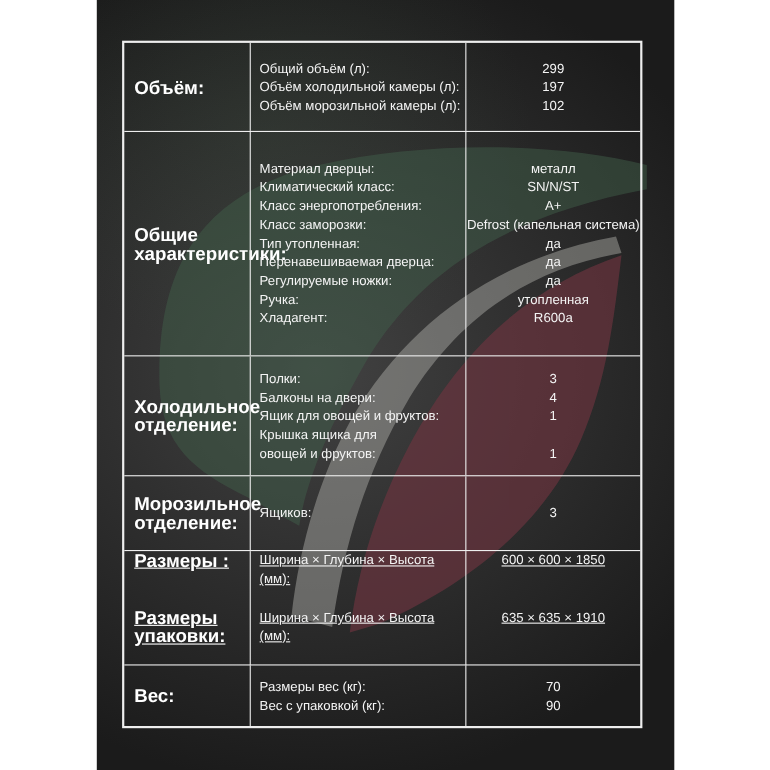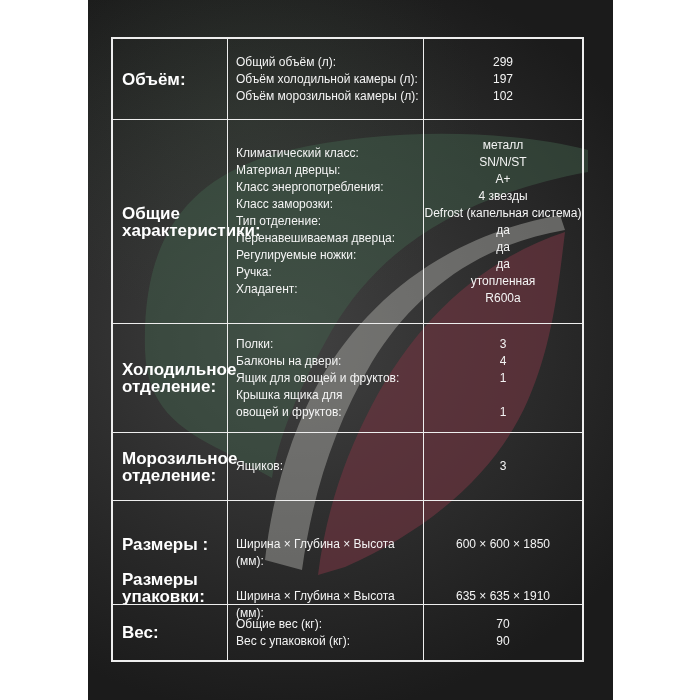--- a/index.html
+++ b/index.html
@@ -32,21 +32,21 @@
   .sec{display:grid;grid-template-columns:114px 197px 158px;box-sizing:border-box;}
   .sec + .sec{border-top:1.5px solid var(--border);}
   .cell{display:flex;flex-direction:column;justify-content:center;box-sizing:border-box;}
   .cell-label{padding-left:9px;font-weight:bold;font-size:17px;color:#ffffff;}
   .cell-name{padding-left:8px;border-left:1.5px solid var(--border);border-right:1.5px solid var(--border);}
   .cell-value{text-align:center;}
   .ln{height:17px;line-height:17px;}
   .ln2{height:34px;line-height:17px;}
   .pre{white-space:pre-line;}
   .nowrap{white-space:nowrap;}
-  .sub{height:52px;display:flex;flex-direction:column;justify-content:flex-end;}
+  .sub{height:52px;display:flex;flex-direction:column;justify-content:flex-start;text-decoration:underline;}
 </style>
 </head>
 <body>
 
 <div class="panel">
 
   <svg class="watermark" viewBox="0 0 525 700" xmlns="http://www.w3.org/2000/svg">
     <g opacity="0.8">
       <path fill="var(--wm-green)" opacity="0.62" d="M57,350 C54,240 97,175 202,150 C302,127 422,130 500,150 L500,172
            C372,196 292,248 244,330 C208,393 190,440 184,478 L137,452
@@ -75,35 +75,34 @@
         <div class="ln">102</div>
       </div>
     </div>
 
     <div class="sec">
       <div class="cell cell-label">
         <div class="pre" style="line-height:17px">Общие
 характеристики:</div>
       </div>
       <div class="cell cell-name">
+        <div class="ln">Материал дверцы:</div>
         <div class="ln">Климатический класс:</div>
-        <div class="ln">Материал дверцы:</div>
         <div class="ln">Класс энергопотребления:</div>
         <div class="ln">Класс заморозки:</div>
-        <div class="ln">Тип отделение:</div>
+        <div class="ln">Тип утопленная:</div>
         <div class="ln">Перенавешиваемая дверца:</div>
         <div class="ln">Регулируемые ножки:</div>
         <div class="ln">Ручка:</div>
         <div class="ln">Хладагент:</div>
       </div>
       <div class="cell cell-value">
         <div class="ln">металл</div>
         <div class="ln">SN/N/ST</div>
         <div class="ln">A+</div>
-        <div class="ln">4 звезды</div>
         <div class="ln nowrap">Defrost (капельная система)</div>
         <div class="ln">да</div>
         <div class="ln">да</div>
         <div class="ln">да</div>
         <div class="ln">утопленная</div>
         <div class="ln">R600a</div>
       </div>
     </div>
 
     <div class="sec">
@@ -166,21 +165,21 @@
             <div class="ln">635 × 635 × 1910</div>
           </div>
       </div>
     </div>
 
     <div class="sec">
       <div class="cell cell-label">
         <div class="ln">Вес:</div>
       </div>
       <div class="cell cell-name">
-        <div class="ln">Общие вес (кг):</div>
+        <div class="ln">Размеры вес (кг):</div>
         <div class="ln">Вес с упаковкой (кг):</div>
       </div>
       <div class="cell cell-value">
         <div class="ln">70</div>
         <div class="ln">90</div>
       </div>
     </div>
 
   </div>
 </div>

